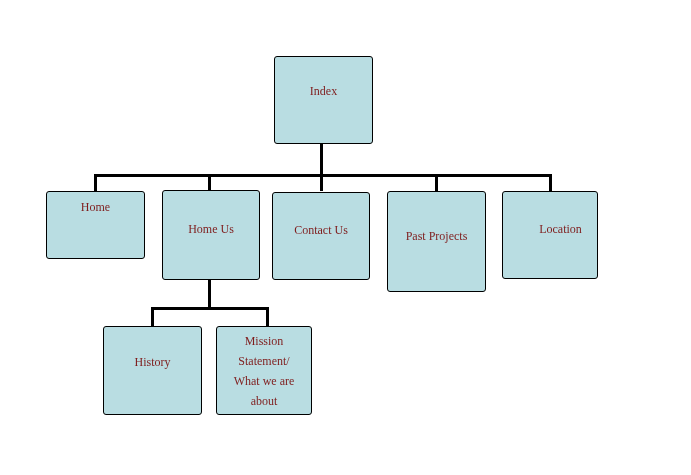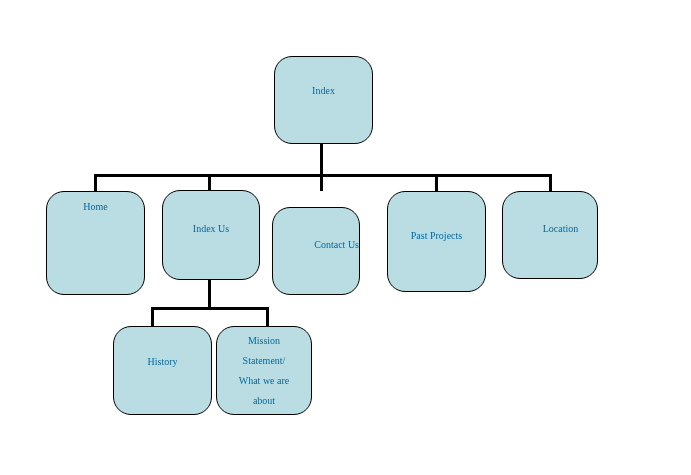--- a/index.html
+++ b/index.html
@@ -19,28 +19,28 @@
     position: absolute;
     background: var(--connector, #000000);
   }
   .edge.h { height: 3px; }
   .edge.v { width: 3px; }
   .node {
     position: absolute;
     box-sizing: border-box;
     background: var(--node-fill, #b9dde2);
     border: 1px solid var(--node-border, #000000);
-    border-radius: 18px;
+    border-radius: 3px;
     display: flex;
     align-items: center;
     justify-content: center;
     text-align: center;
-    font-size: 10px;
+    font-size: 12px;
     line-height: 20px;
-    color: #0369a1;
+    color: #7f1d1d;
   }
   .node .lbl {
     white-space: pre-line;
   }
   .node.va-top {
     align-items: flex-start;
     padding-top: 5px;
   }
   .node.pb18 { padding-bottom: 18px; }
   .node.pb12 { padding-bottom: 12px; }
@@ -60,41 +60,41 @@
 
   <div class="edge v" style="left:208px; top:280px; height:30px;"></div>
   <div class="edge h" style="left:151px; top:307px; width:118px;"></div>
   <div class="edge v" style="left:151px; top:307px; height:19px;"></div>
   <div class="edge v" style="left:266px; top:307px; height:19px;"></div>
 
   <div class="node pb18" style="left:274px; top:56px; width:99px; height:88px;">
     <span class="lbl">Index</span>
   </div>
 
-  <div class="node va-top" style="left:46px; top:191px; width:99px; height:104px;">
+  <div class="node va-top" style="left:46px; top:191px; width:99px; height:68px;">
     <span class="lbl">Home</span>
   </div>
 
   <div class="node pb12" style="left:162px; top:190px; width:98px; height:90px;">
-    <span class="lbl">Index Us</span>
+    <span class="lbl">Home Us</span>
   </div>
 
-  <div class="node pb12" style="left:272px; top:207px; width:88px; height:88px;justify-content:flex-end;">
+  <div class="node pb12" style="left:272px; top:192px; width:98px; height:88px;">
     <span class="lbl">Contact Us</span>
   </div>
 
   <div class="node pb12" style="left:387px; top:191px; width:99px; height:101px;">
     <span class="lbl">Past Projects</span>
   </div>
 
   <div class="node pb12" style="left:502px; top:191px; width:96px; height:88px;padding-left:21px;">
     <span class="lbl">Location</span>
   </div>
 
-  <div class="node pb18" style="left:113px; top:326px; width:99px; height:89px;">
+  <div class="node pb18" style="left:103px; top:326px; width:99px; height:89px;">
     <span class="lbl">History</span>
   </div>
 
   <div class="node pb4" style="left:216px; top:326px; width:96px; height:89px;">
     <span class="lbl">Mission
 Statement/
 What we are
 about</span>
   </div>
 

